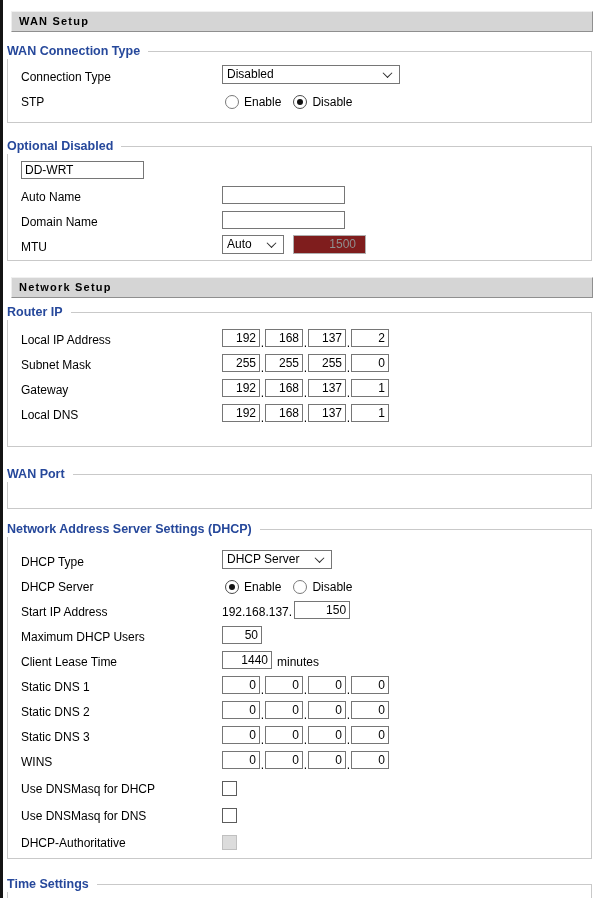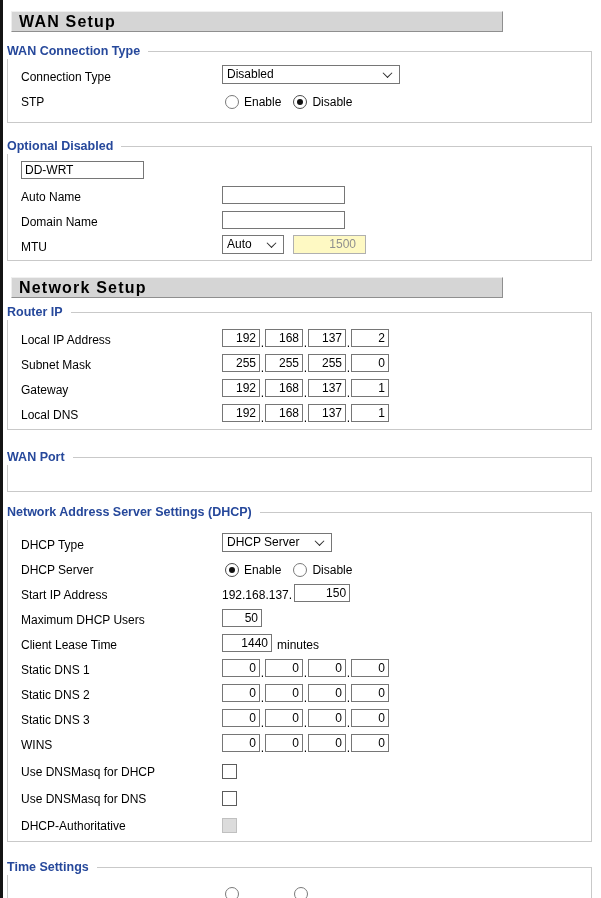--- a/index.html
+++ b/index.html
@@ -5,60 +5,60 @@
   * { margin:0; padding:0; box-sizing:border-box; }
   html,body { background:#fff; }
   body {
     width:601px; height:898px; overflow:hidden; position:relative;
     font-family:"Liberation Sans", sans-serif; font-size:12px; color:#000;
   }
   .edge-strip { position:absolute; left:0; top:0; width:3px; height:898px; background:#141414; }
   .content { position:absolute; left:0; top:0; width:601px; }
 
   .bar {
-    margin-left:11px; width:492px; height:21px; background:#d5d5d5;
+    margin-left:11px; width:582px; height:21px; background:#d5d5d5;
     border:1px solid; border-color:#f0f0f0 #8f8f8f #8f8f8f #eeeeee;
-    font-weight:bold; font-size:16px; letter-spacing:1.2px;
+    font-weight:bold; font-size:11px; letter-spacing:1.2px;
     line-height:19px; padding-left:7px; color:#000;
   }
   .bar1 { margin-top:11px; }
   .bar2 { margin-top:16px; }
 
   .group {
     position:relative; margin-left:7px; width:585px;
     border:1px solid #c9c9c9; background:#fff;
   }
   .group-title {
     position:absolute; top:-8px; left:-1px; background:#fff;
     color:#26489b; font-weight:bold; font-size:12.5px; padding-right:8px;
     white-space:nowrap; line-height:15px;
   }
   .g-wan-conn { margin-top:19px; padding:7px 0 13px; }
   .g-optional { margin-top:23px; padding:7px 0 6px; }
-  .g-router-ip { margin-top:14px; padding:9px 0 7px; }
+  .g-router-ip { margin-top:14px; padding:9px 0 24px; }
   .g-wan-port { margin-top:27px; padding:24px 0 9px; }
   .g-dhcp     { margin-top:20px; padding:14px 0 8px; }
   .g-time     { margin-top:25px; padding:8px 0 20px; }
 
   .row { display:flex; align-items:flex-end; height:25px; padding-left:13px; }
   .row-cb { height:27px; }
   .lbl { width:201px; flex:0 0 201px; color:#000; }
 
   input[type=text] {
     height:18px; border:1px solid #767676; background:#fff;
     font-family:"Liberation Sans", sans-serif; font-size:12px; color:#000;
     padding:0 3px; outline:none;
   }
   .txt { width:123px; height:19px; }
   .octet { width:38px; text-align:right; }
   .dot { width:5px; text-align:center; transform:translateY(3px); }
   .num { text-align:right; }
   .w36 { width:56px; } .w40 { width:40px; } .w50 { width:50px; }
   .dis-input {
-    width:73px; height:19px; background:#fef9c3; border:1px solid #b0b0b0;
+    width:73px; height:19px; background:#7f1d1d; border:1px solid #b0b0b0;
     color:#8f8f8f; text-align:right; padding-right:9px; line-height:17px;
     margin-left:9px;
     margin-top:43px;
   }
 
   .select {
     position:relative; height:19px; border:1px solid #767676; background:#fff;
     display:flex; align-items:center; padding-left:4px; cursor:default;
   }
   .sel-val { flex:1; line-height:17px; }

